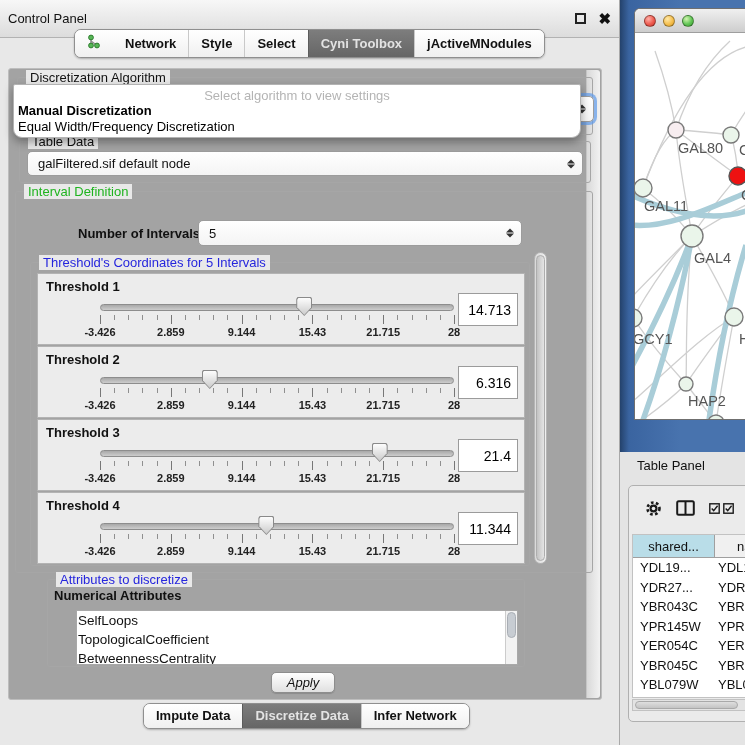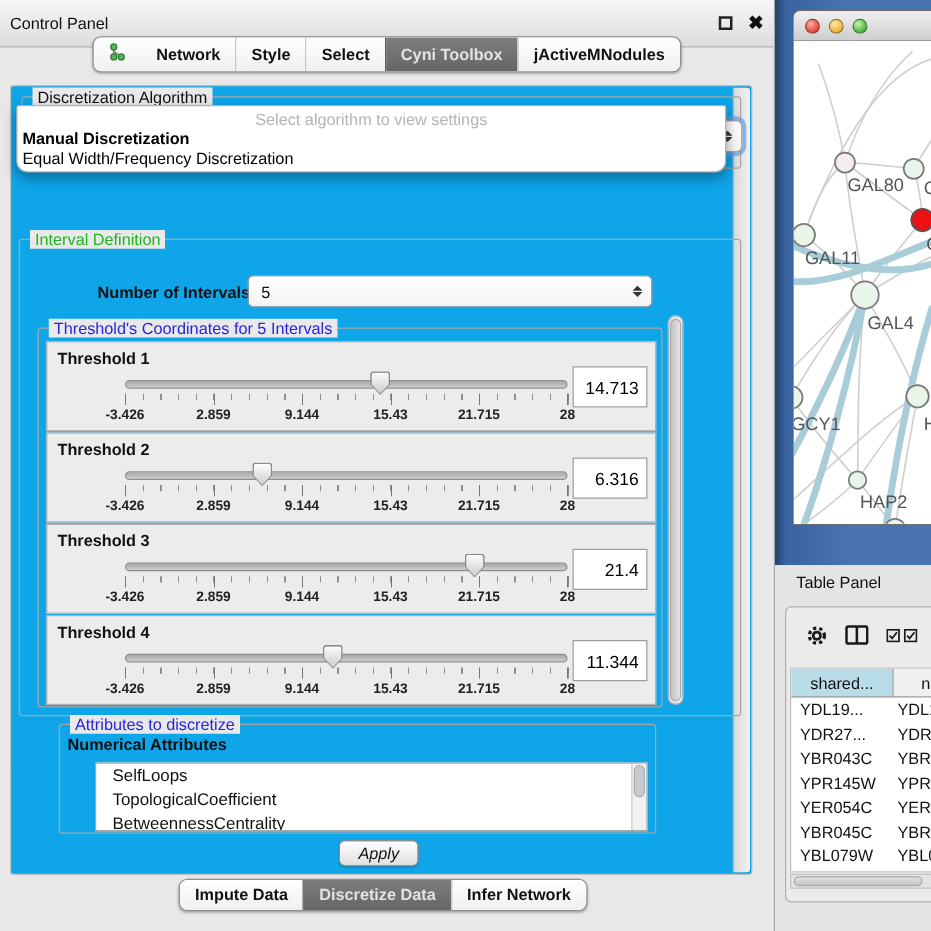--- a/index.html
+++ b/index.html
@@ -21,21 +21,21 @@
   .seg{position:absolute;display:flex;border:1px solid #8f8f8f;border-radius:7px;overflow:hidden;
        background:#fff;box-shadow:0 1px 2px rgba(0,0,0,.25);}
   .seg-tab{padding:4px 12px 5px;font-size:13px;font-weight:bold;background:linear-gradient(#ffffff,#f0f0f0);
            border-left:1px solid #c9c9c9;display:flex;align-items:center;gap:5px;white-space:nowrap;cursor:default;}
   .seg-tab:first-child{border-left:none;gap:24px;}
   .seg-tab.sel{background:linear-gradient(#7d7d7d,#666666);color:#e3e3e3;border-left-color:#5c5c5c;}
   .seg-top{left:74px;top:29px;}
   .seg-bottom{left:143px;top:703px;}
 
   
-  .content{position:absolute;left:8px;top:68px;width:594px;height:632px;background:#0ea5e9;
+  .content{position:absolute;left:8px;top:68px;width:594px;height:632px;background:#a3a3a3;
            border:1px solid #bdbdbd;border-radius:3px;}
   .vscroll-outer{position:absolute;right:1px;top:1px;bottom:1px;width:14px;
     background:linear-gradient(90deg,#d9d9d9,#f2f2f2);border-left:1px solid #c5c5c5;border-radius:0 3px 3px 0;}
 
   .group{position:absolute;border:1px solid #a6a6a6;border-radius:3px;}
   .group-label{position:absolute;top:-8px;left:8px;background:#e9e9e9;padding:0 4px;font-size:13px;line-height:15px;white-space:nowrap;}
   .gl-green{color:var(--group_label_green);}
   .gl-blue{color:var(--group_label_blue);}
 
   .combo{position:absolute;background:linear-gradient(#ffffff,#f4f4f4);border:1px solid #9c9c9c;border-radius:5px;
@@ -74,21 +74,21 @@
   .thr-val{position:absolute;left:420px;top:19px;width:60px;height:33px;background:#fff;border:1px solid #9b9b9b;
            font-family:"Liberation Sans",sans-serif;font-size:14px;text-align:right;padding:0 6px;}
 
   .vscroll-inner{position:absolute;left:518px;top:60px;width:13px;height:312px;border:1px solid #b5b5b5;
     background:linear-gradient(90deg,#dadada,#f0f0f0);border-radius:7px;}
   .vscroll-inner .thumb{position:absolute;left:1px;right:1px;top:2px;bottom:2px;border-radius:6px;
     background:linear-gradient(90deg,#c3c3c3,#e4e4e4);border:1px solid #adadad;}
 
   
   .attr-list{position:absolute;left:28px;top:30px;width:442px;height:55px;background:#fff;border:1px solid #a8a8a8;overflow:hidden;}
-  .attr-item{font-size:13.5px;line-height:19px;padding-left:13px;white-space:nowrap;cursor:default;}
+  .attr-item{font-size:13.5px;line-height:19px;padding-left:1px;white-space:nowrap;cursor:default;}
   .attr-scroll{position:absolute;right:0;top:0;bottom:0;width:12px;background:#f2f2f2;border-left:1px solid #ccc;}
   .attr-scroll .thumb{position:absolute;left:1px;right:1px;top:1px;height:26px;border-radius:5px;
     background:#c7ccd2;border:1px solid #a9aeb5;}
 
   .apply-btn{position:absolute;left:262px;top:603px;width:64px;height:21px;border:1px solid #8d8d8d;border-radius:5px;
     background:linear-gradient(#ffffff,#e0e0e0);font-size:13px;display:flex;align-items:center;justify-content:center;
     box-shadow:0 1px 1px rgba(0,0,0,.15);cursor:default;font-style:italic;}
 
   
   .right{position:absolute;left:620px;top:0;width:125px;height:745px;background:#e4e4e4;}
@@ -174,20 +174,30 @@
       </div>
 
       <div class="popup">
         <div class="ph">Select algorithm to view settings</div>
         <div id="algo-opts">
             <div class="opt">Manual Discretization</div>
             <div class="opt">Equal Width/Frequency Discretization</div>
           </div>
       </div>
 
+      <div class="group" style="left:10px;top:72px;width:572px;height:42px;">
+        <span class="group-label">Table Data</span>
+        <div class="combo" style="left:7px;top:9px;width:556px;height:25px;">
+          <span>galFiltered.sif default node</span>
+          <span class="arrows">
+              <i class="up"></i>
+              <i class="dn"></i>
+            </span>
+        </div>
+      </div>
 
       <div class="group" style="left:6px;top:122px;width:578px;height:382px;">
         <span class="group-label gl-green">Interval Definition</span>
 
         <span style="position:absolute;left:62px;top:34px;font-size:13px;font-weight:bold;">Number of Intervals</span>
         <div class="combo" style="left:182px;top:28px;width:324px;height:26px;">
           <span>5</span>
           <span class="arrows">
               <i class="up"></i>
               <i class="dn"></i>

